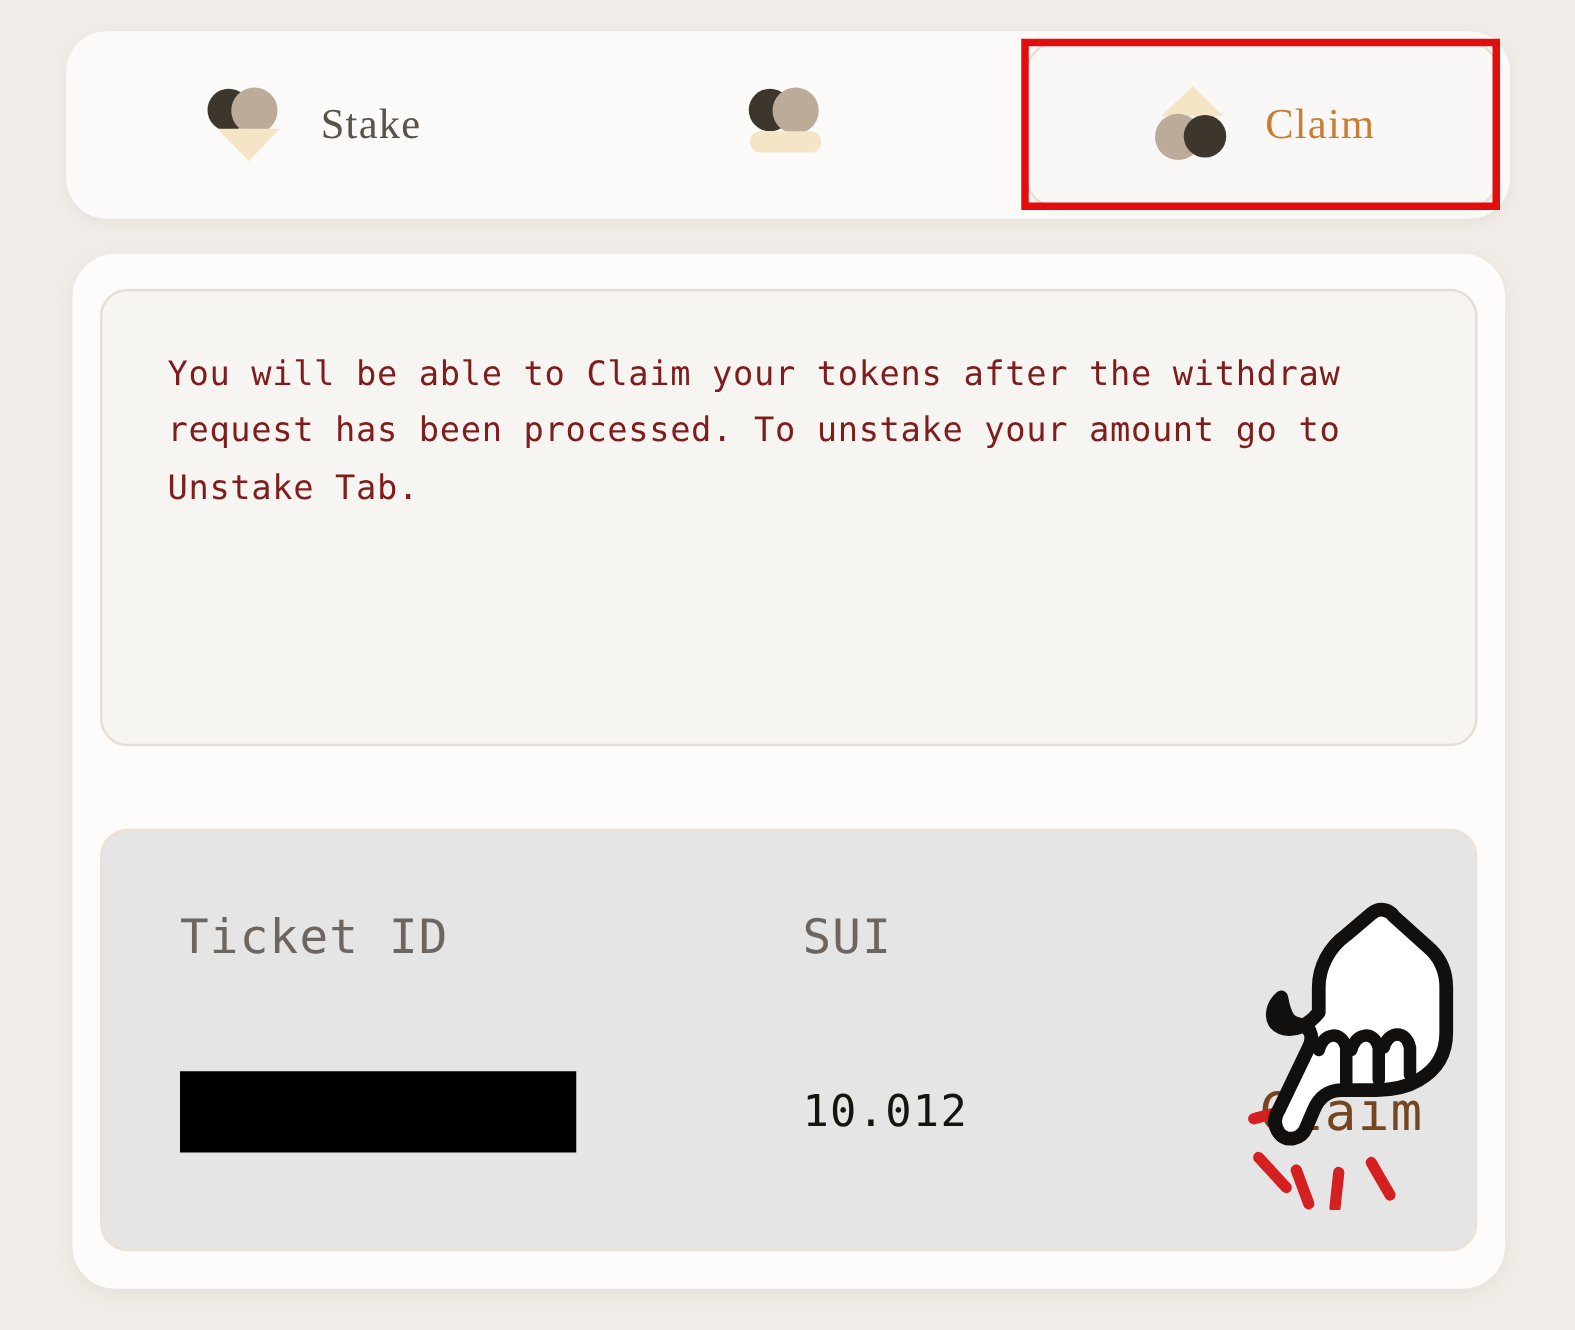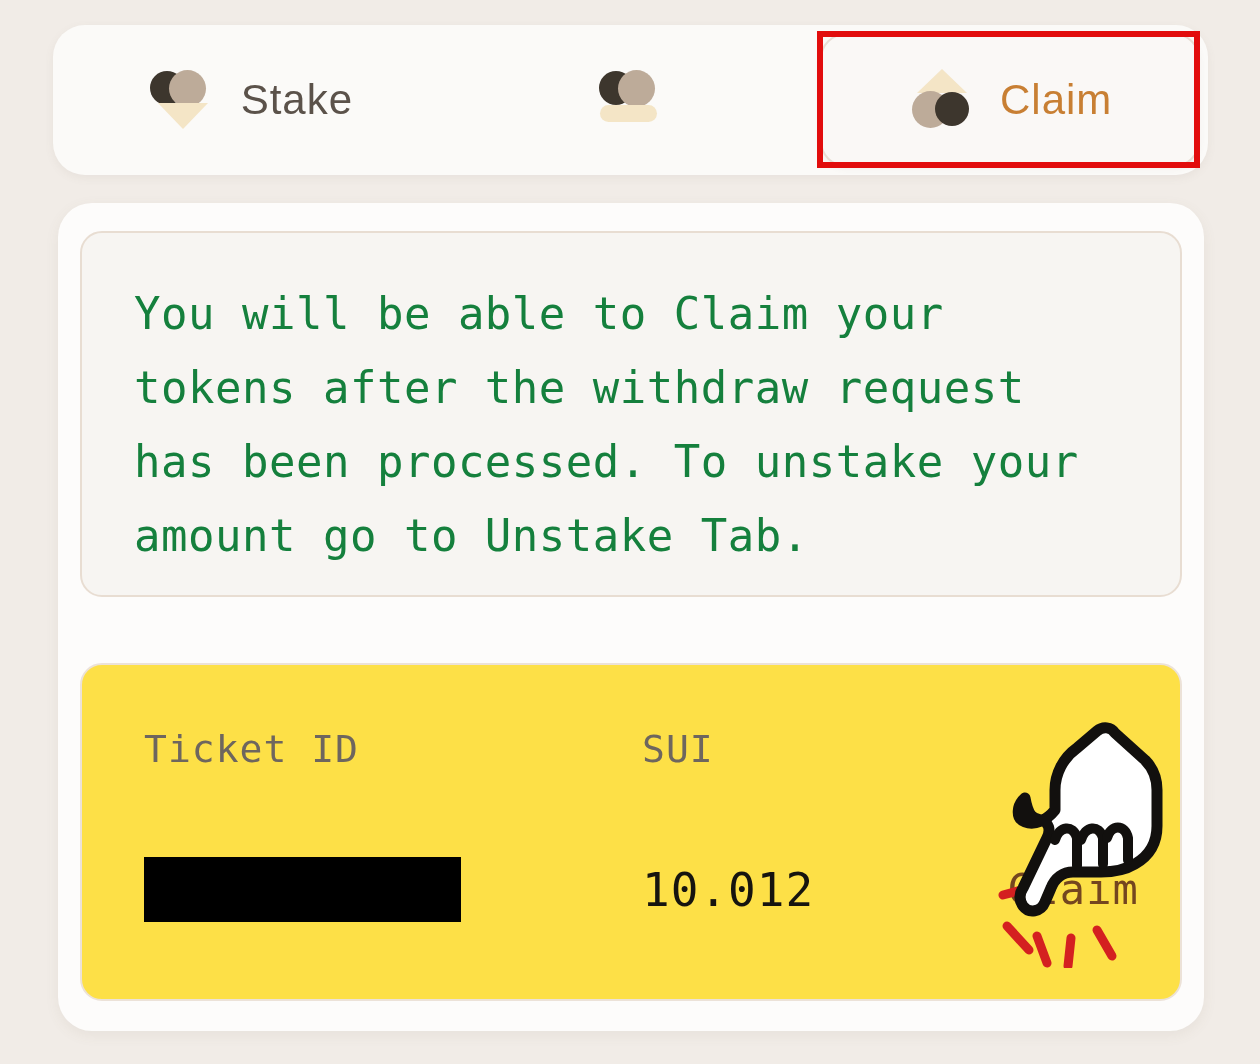--- a/index.html
+++ b/index.html
@@ -43,22 +43,22 @@
     background: transparent;
     cursor: pointer;
     user-select: none;
   }
   .tab.active {
     background: #faf8f6;
     border: 2px solid #e8ded4;
     box-shadow: 0 2px 6px rgba(120, 100, 80, 0.06);
   }
   .tab-label {
-    font-family: Liberation Sans, sans-serif;
-    font-size: 42px;
+    font-family: Liberation Serif, serif;
+    font-size: 34px;
     letter-spacing: 1px;
     color: #5b524a;
     white-space: nowrap;
   }
   .tab.active .tab-label {
     color: #c87f33;
   }
 
   
   .tabicon {
@@ -153,35 +153,35 @@
     width: 1102px;
     height: 366px;
     background: #f7f5f2;
     border: 2px solid #e8ddd2;
     border-radius: 22px;
     box-sizing: border-box;
     padding: 44px 52px;
   }
   .infotext {
     font-family: "DejaVu Sans Mono", monospace;
-    font-size: 44px;
+    font-size: 27px;
     line-height: 1.68;
-    color: #15803d;
+    color: #7f1d1d;
     letter-spacing: 0.5px;
     margin: 0;
   }
 
   
   .ticketcard {
     position: absolute;
     left: 22px;
     top: 460px;
     width: 1102px;
     height: 338px;
-    background: #fde047;
+    background: #e5e5e5;
     border: 2px solid #ece2d8;
     border-radius: 22px;
     box-sizing: border-box;
   }
   .ticket-header {
     position: absolute;
     left: 0; right: 0; top: 62px;
     display: flex;
     align-items: center;
   }
@@ -203,21 +203,21 @@
   }
   .redaction {
     display: inline-block;
     width: 317px;
     height: 65px;
     background: #000000;
     vertical-align: middle;
   }
   .amount {
     font-family: "DejaVu Sans Mono", monospace;
-    font-size: 46px;
+    font-size: 35px;
     color: #16140f;
     letter-spacing: 1px;
   }
   .claim-action {
     font-family: "DejaVu Sans Mono", monospace;
     font-size: 42px;
     color: #74461f;
     letter-spacing: 1px;
     cursor: pointer;
     background: none;

